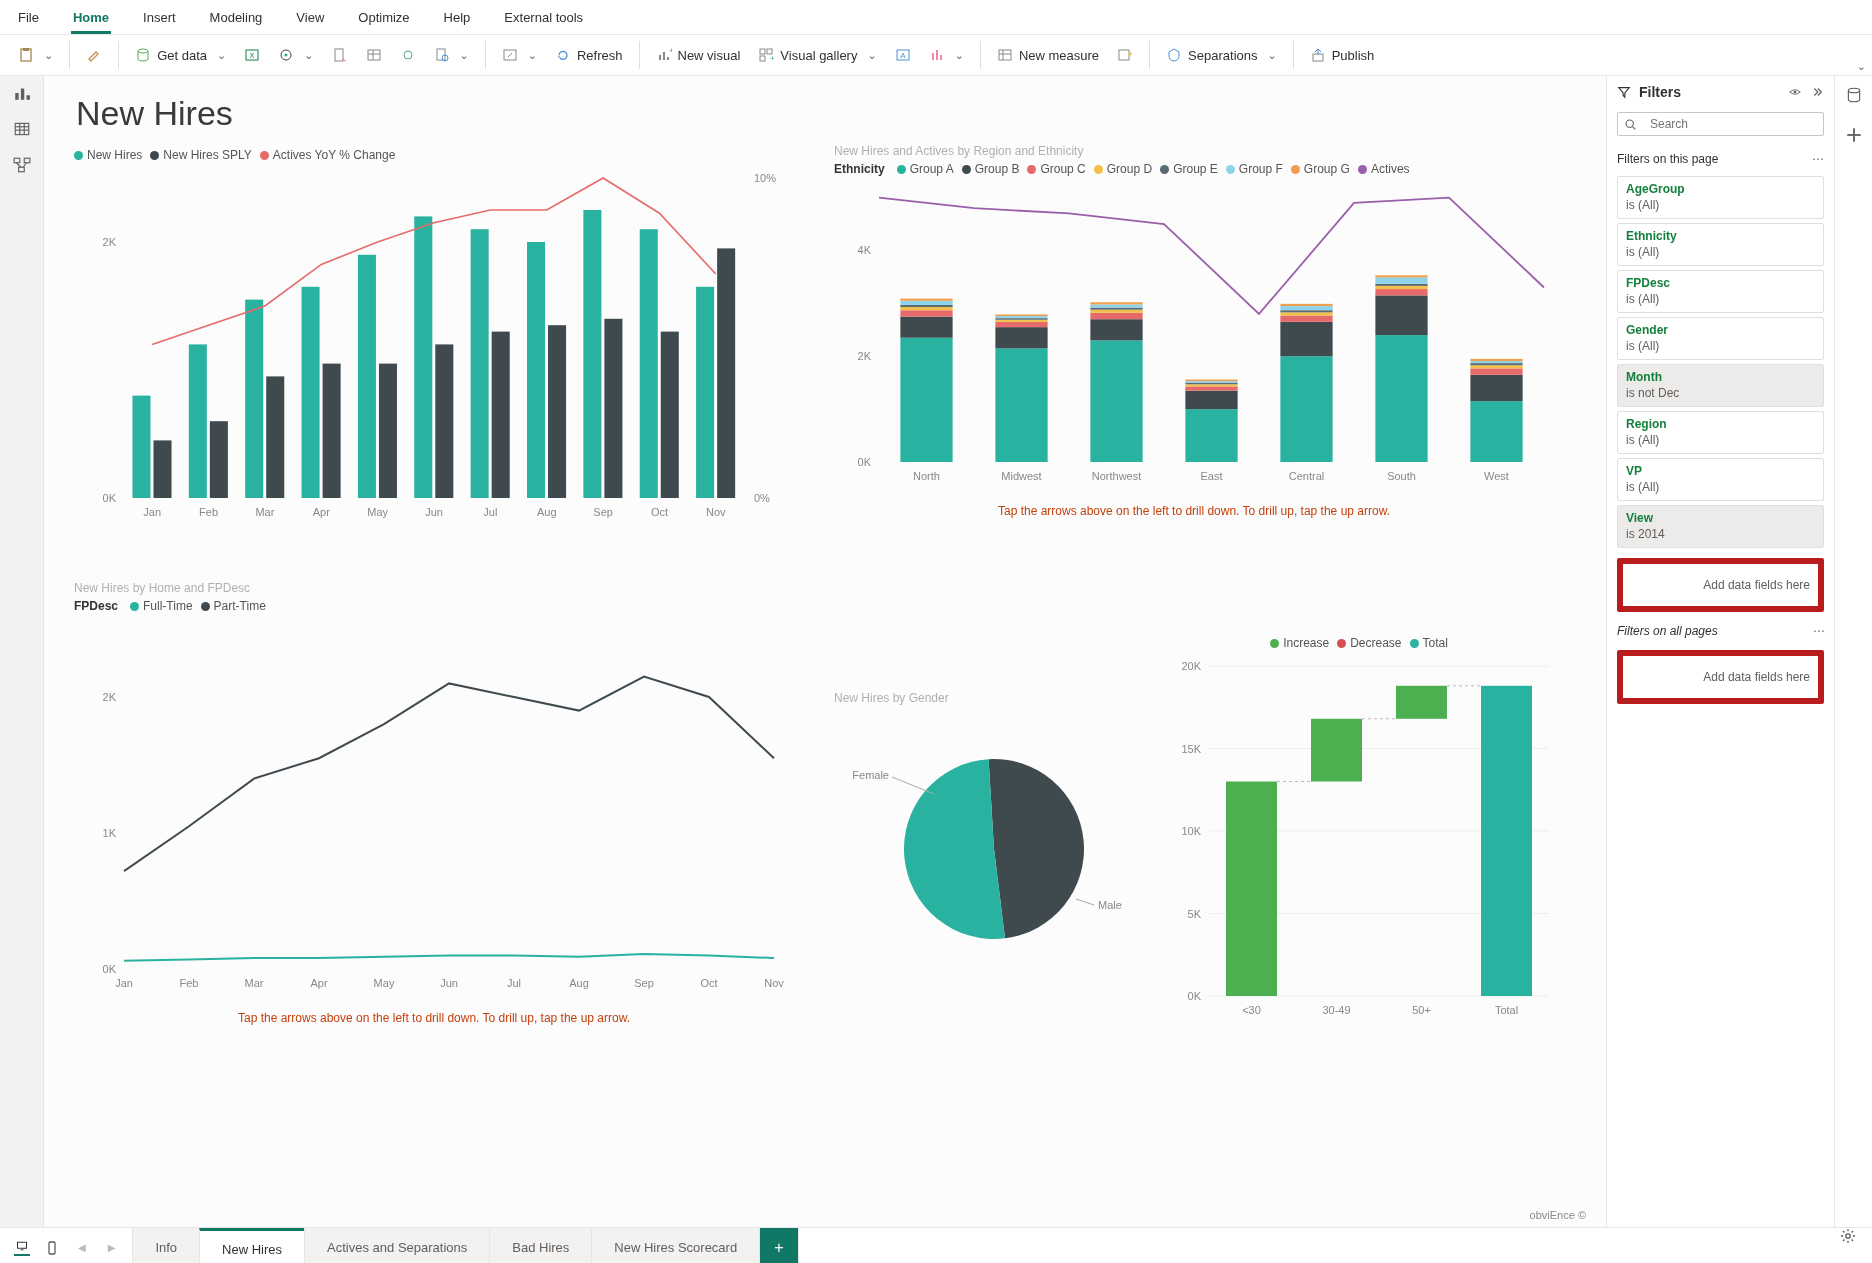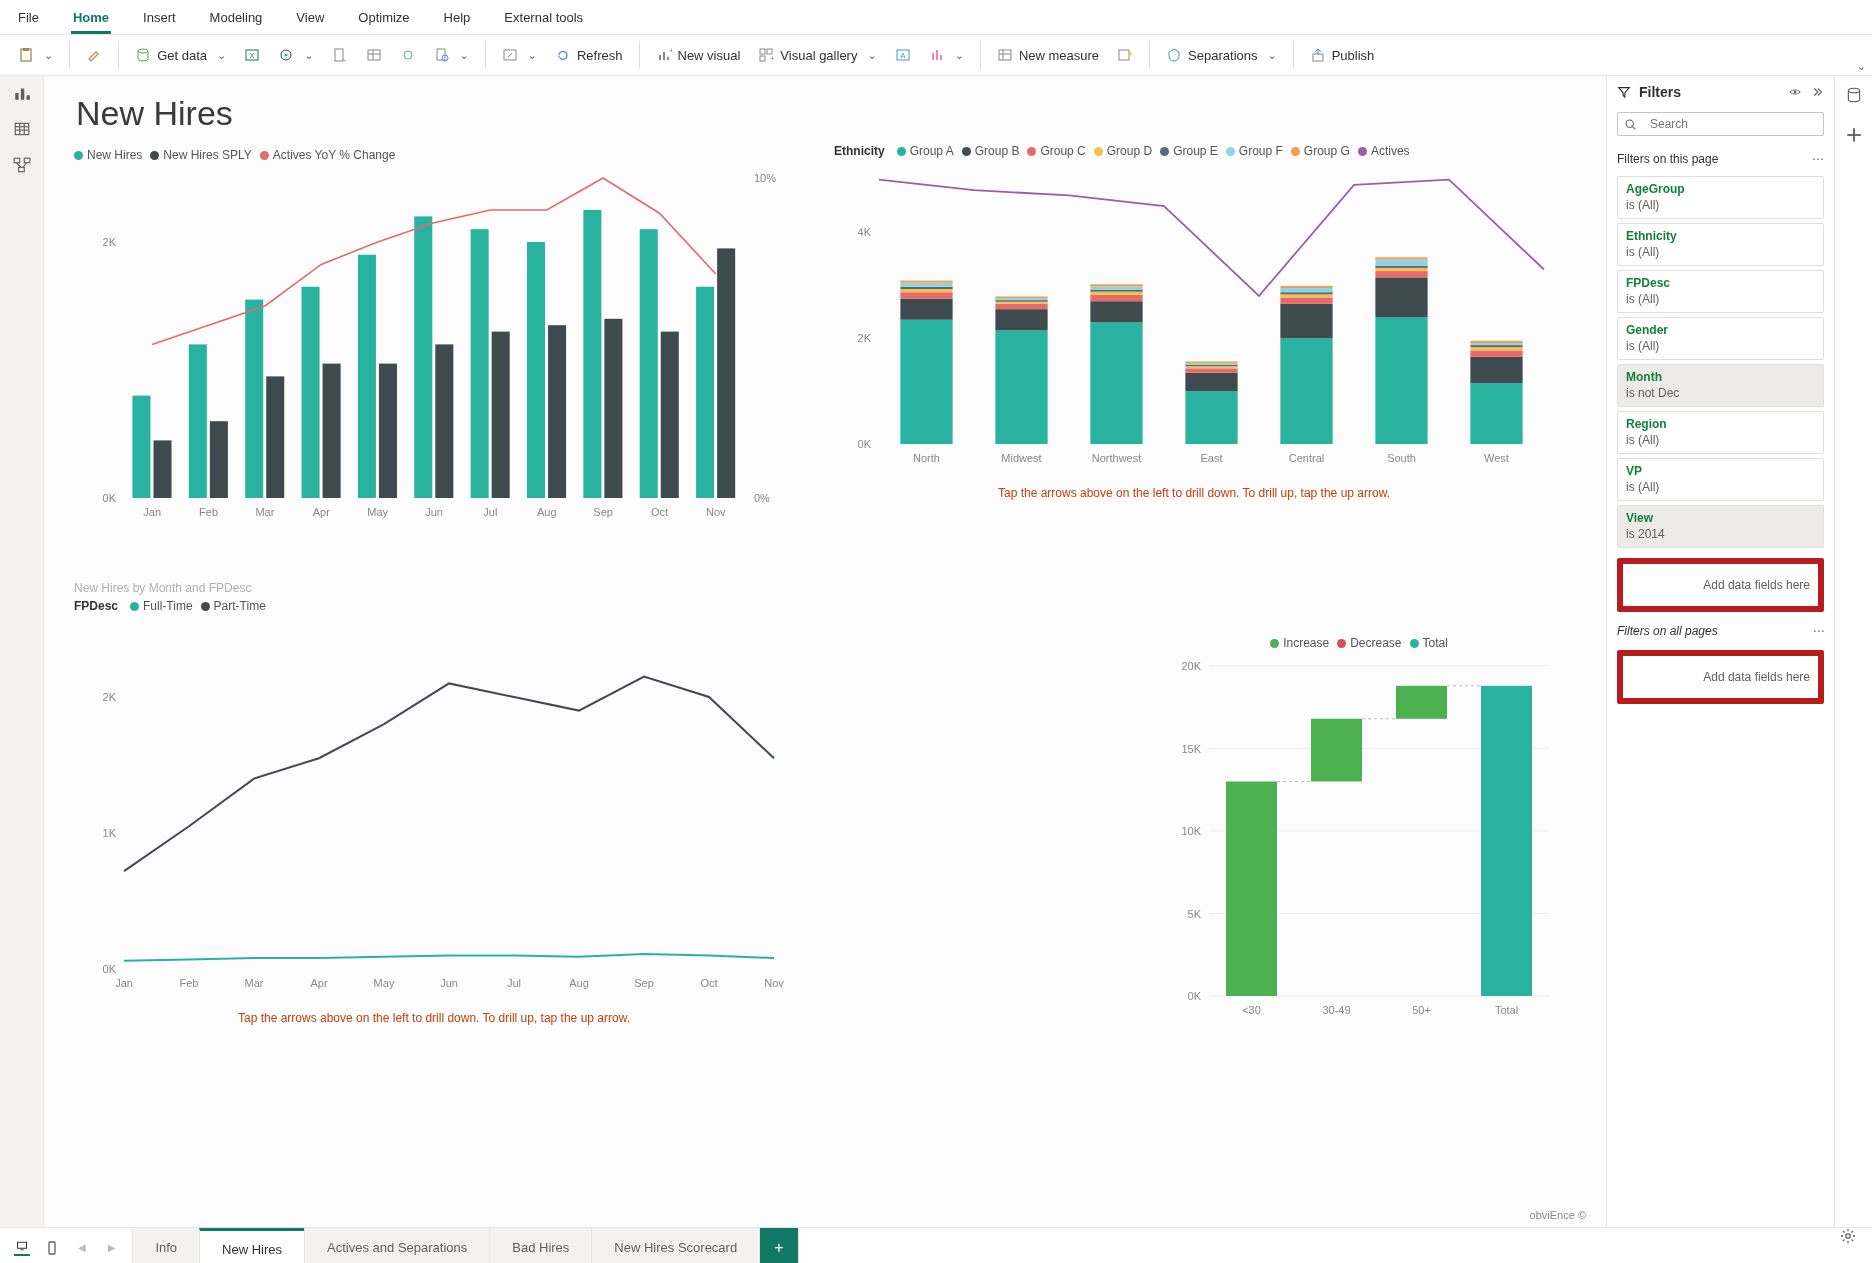--- a/index.html
+++ b/index.html
@@ -288,20 +288,21 @@
           <rect x="586.7636363636364" y="163.6" width="18.03636363636364" height="166.4" fill="#3f4a4f"></rect>
           <text x="585.4545454545454" y="348" class="axis-label" text-anchor="middle">Oct</text>
           <rect x="622.0909090909091" y="118.79999999999998" width="18.03636363636364" height="211.20000000000002" fill="#2ab2a1"></rect>
           <rect x="643.1272727272727" y="80.39999999999998" width="18.03636363636364" height="249.60000000000002" fill="#3f4a4f"></rect>
           <text x="641.8181818181818" y="348" class="axis-label" text-anchor="middle">Nov</text>
           <polyline points="78.18181818181819,176.4 134.54545454545456,157.2 190.90909090909093,138 247.27272727272728,96.4 303.6363636363637,74 360,54.80000000000001 416.3636363636364,42 472.72727272727275,42 529.0909090909091,10 585.4545454545454,45.19999999999999 641.8181818181818,106 " fill="none" stroke="#e66a6a" stroke-width="1.6"></polyline>
         </svg>
     </div>
 
     <div class="viz" style="left:790px; top:68px; width:720px;">
+      <div class="viz-title">New Hires and Actives by Region and Ethnicity</div>
       <div class="legend" id="legend-c2">
           <span style="font-weight:600; color:#333; margin-right:4px;">Ethnicity</span>
           <span class="item"><span class="dot" style="background:#2ab2a1"></span>Group A</span>
           <span class="item"><span class="dot" style="background:#3f4a4f"></span>Group B</span>
           <span class="item"><span class="dot" style="background:#e66a6a"></span>Group C</span>
           <span class="item"><span class="dot" style="background:#f3c14b"></span>Group D</span>
           <span class="item"><span class="dot" style="background:#5a6b73"></span>Group E</span>
           <span class="item"><span class="dot" style="background:#8fd3e8"></span>Group F</span>
           <span class="item"><span class="dot" style="background:#f19e4d"></span>Group G</span>
           <span class="item"><span class="dot" style="background:#9a5fa9"></span>Actives</span>
@@ -365,21 +366,21 @@
           <rect x="636.375" y="181.10576923076923" width="52.25000000000001" height="2.115384615384613" fill="#5a6b73"></rect>
           <rect x="636.375" y="178.9903846153846" width="52.25000000000001" height="2.115384615384613" fill="#8fd3e8"></rect>
           <rect x="636.375" y="176.875" width="52.25000000000001" height="2.115384615384613" fill="#f19e4d"></rect>
           <text x="662.5" y="298" class="axis-label" text-anchor="middle">West</text>
           <polyline points="45,15.576923076923094 140,26.153846153846132 235,31.44230769230768 330,42.019230769230774 425,131.92307692307693 520,20.86538461538464 615,15.576923076923094 710,105.48076923076923 " fill="none" stroke="#9a5fa9" stroke-width="1.8"></polyline>
         </svg>
       <div class="caption">Tap the arrows above on the left to drill down. To drill up, tap the up arrow.</div>
     </div>
 
     <div class="viz" style="left:30px; top:505px; width:720px;">
-      <div class="viz-title">New Hires by Month and FPDesc</div>
+      <div class="viz-title">New Hires by Home and FPDesc</div>
       <div class="legend" id="legend-c3">
           <span style="font-weight:600; color:#333; margin-right:4px;">FPDesc</span>
           <span class="item"><span class="dot" style="background:#2ab2a1"></span>Full-Time</span>
           <span class="item"><span class="dot" style="background:#3f4a4f"></span>Part-Time</span>
         </div>
       <svg id="svg-c3" width="720" height="380">
           <text x="42" y="354" class="axis-label" text-anchor="end">0K</text>
           <text x="42" y="218" class="axis-label" text-anchor="end">1K</text>
           <text x="42" y="82" class="axis-label" text-anchor="end">2K</text>
           <text x="50" y="368" class="axis-label" text-anchor="middle">Jan</text>
@@ -392,20 +393,31 @@
           <text x="505" y="368" class="axis-label" text-anchor="middle">Aug</text>
           <text x="570" y="368" class="axis-label" text-anchor="middle">Sep</text>
           <text x="635" y="368" class="axis-label" text-anchor="middle">Oct</text>
           <text x="700" y="368" class="axis-label" text-anchor="middle">Nov</text>
           <polyline points="50,341.84 115,340.48 180,339.12 245,339.12 310,337.76 375,336.4 440,336.4 505,337.76 570,335.04 635,336.4 700,339.12 " fill="none" stroke="#2ab2a1" stroke-width="2"></polyline>
           <polyline points="50,252.08 115,207.20000000000002 180,159.6 245,139.2 310,105.20000000000002 375,64.40000000000003 440,78 505,91.60000000000002 570,57.60000000000002 635,78 700,139.2 " fill="none" stroke="#3f4a4f" stroke-width="2"></polyline>
         </svg>
       <div class="caption">Tap the arrows above on the left to drill down. To drill up, tap the up arrow.</div>
     </div>
 
+    <div class="viz" style="left:790px; top:615px; width:320px;">
+      <div class="viz-title">New Hires by Gender</div>
+      <svg id="svg-c4" width="320" height="260">
+          <path d="M 160 140 L 154.60323941685 50.16195140583163 A 90 90 0 0 1 171.0270890536394 229.32190832602663 Z" fill="#3f4a4f"></path>
+          <path d="M 160 140 L 171.0270890536394 229.32190832602663 A 90 90 0 1 1 154.60323941684993 50.16195140583163 Z" fill="#2ab2a1"></path>
+          <text x="55" y="70" class="axis-label" text-anchor="end">Female</text>
+          <line x1="58" y1="68" x2="100" y2="85" stroke="#aaa"></line>
+          <text x="264" y="200" class="axis-label" text-anchor="start">Male</text>
+          <line x1="242" y1="190" x2="260" y2="196" stroke="#aaa"></line>
+        </svg>
+    </div>
 
     <div class="viz" style="left:1115px; top:560px; width:400px;">
       <div class="legend" id="legend-c5" style="justify-content:center;">
           <span class="item"><span class="dot" style="background:#4caf50"></span>Increase</span>
           <span class="item"><span class="dot" style="background:#d94f4f"></span>Decrease</span>
           <span class="item"><span class="dot" style="background:#2ab2a1"></span>Total</span>
         </div>
       <svg id="svg-c5" width="400" height="370">
           <line x1="50" y1="340" x2="390" y2="340" stroke="#eee"></line>
           <text x="42" y="344" class="axis-label" text-anchor="end">0K</text>

